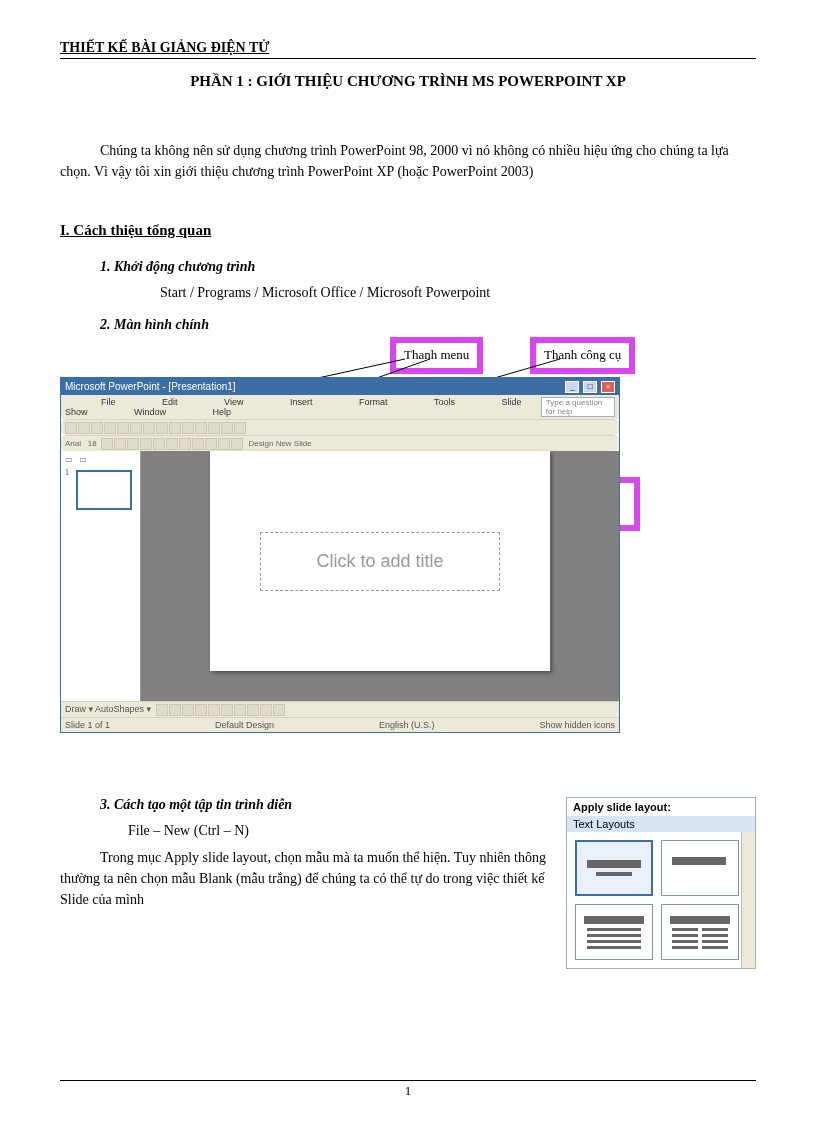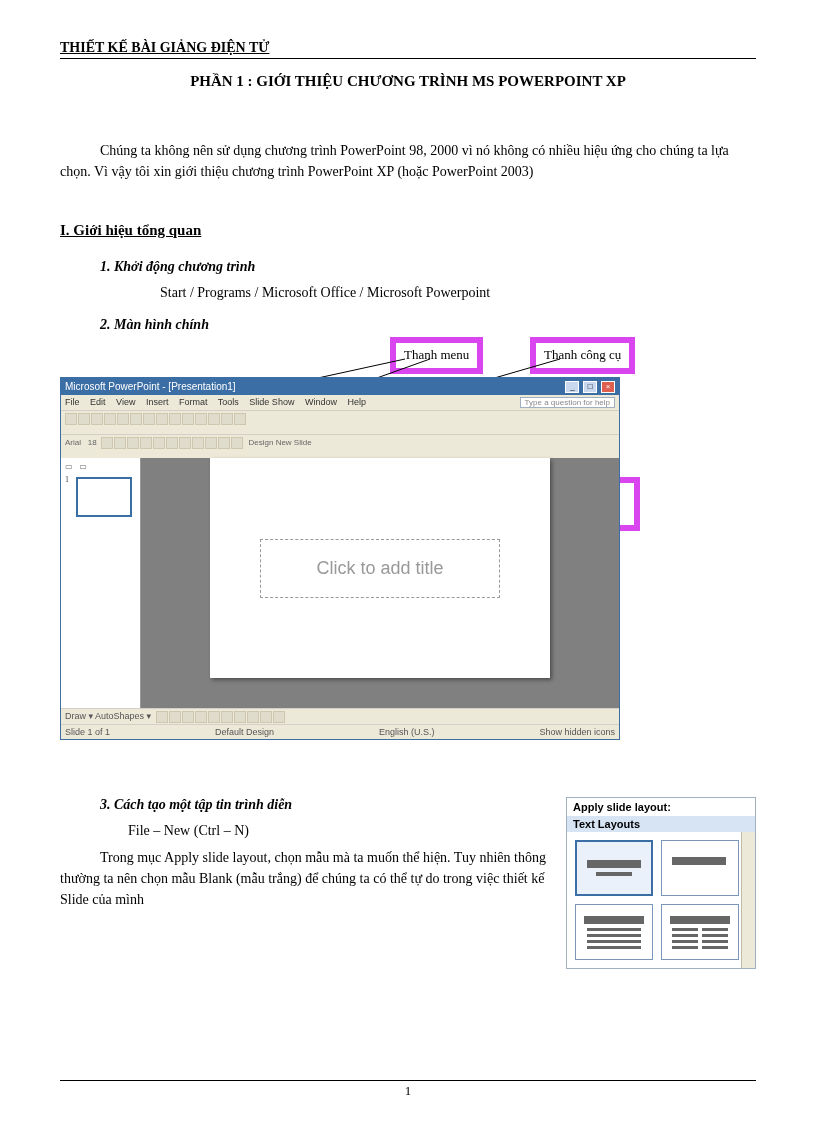--- a/index.html
+++ b/index.html
@@ -93,38 +93,39 @@
   }
   .ppt-menubar {
     background: #ece9d8;
     font-size: 9px;
     font-family: Tahoma, sans-serif;
     padding: 2px 4px;
     color: #333;
     display:flex;
     justify-content: space-between;
   }
-  .ppt-menubar .menus span { margin-right: 8px; }
+  .ppt-menubar .menus span { margin-right: 8px; margin-left: 36px; }
   .ppt-helpbox {
     font-size:8px;
     color:#888;
     border:1px solid #a0b0c0;
     background:#fff;
     padding:0 4px;
   }
   .ppt-toolbar {
     background: #ece9d8;
     border-top:1px solid #d4d0c8;
     font-size: 8px;
     font-family: Tahoma, sans-serif;
     padding: 2px 4px;
     color: #666;
-    height:24px;
+    height:16px;
     white-space:nowrap;
     overflow:hidden;
+    border-radius:6px;
   }
   .tb-btn {
     display:inline-block;
     width:12px; height:12px;
     background:#e0dccc;
     border:1px solid #cdc7b0;
     margin-right:1px;
     vertical-align:middle;
   }
   .ppt-body {
@@ -236,21 +237,21 @@
   .layout-pane-title {
     font-size:11px;
     font-weight:bold;
     padding:3px 6px;
     background:#fff;
     color:#000;
   }
   .layout-cat {
     background:#d6e4f4;
     font-size:11px;
-    font-weight:bold;
+    font-weight:normal;
     padding:2px 6px;
   }
   .layout-grid {
     display:flex;
     flex-wrap:wrap;
     gap:8px;
     padding:8px;
     background:#fff;
     position:relative;
   }
@@ -283,21 +284,21 @@
     padding-top:2px;
   }
 </style>
 </head>
 <body>
 
 <div class="doc-header">THIẾT KẾ BÀI GIẢNG ĐIỆN TỬ</div>
 <div class="part-title">PHẦN 1 : GIỚI THIỆU CHƯƠNG TRÌNH MS POWERPOINT XP</div>
 <p class="intro-para">Chúng ta không nên sử dụng chương trình PowerPoint 98, 2000 vì nó không có nhiều hiệu ứng cho chúng ta lựa chọn. Vì vậy tôi xin giới thiệu chương trình PowerPoint XP (hoặc PowerPoint 2003)</p>
 
-<div class="section-title">I. Giới hiệu tổng quan</div>
+<div class="section-title">I. Cách thiệu tổng quan</div>
 
 <div class="sub-title">1. Khởi động chương trình</div>
 <div class="sub-body">Start / Programs / Microsoft Office / Microsoft Powerpoint</div>
 
 <div class="sub-title">2. Màn hình chính</div>
 
 <div class="figure-area">
 
   <div class="callout" style="left:330px; top:0px;">Thanh menu</div>
   <div class="callout" style="left:470px; top:0px;">Thanh công cụ</div>

